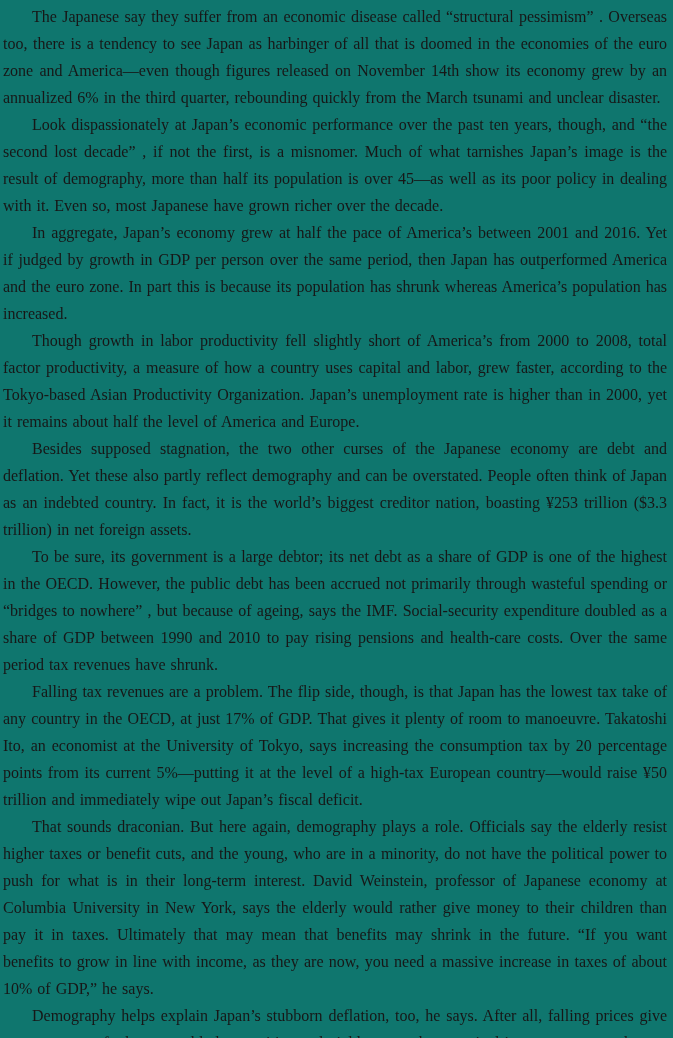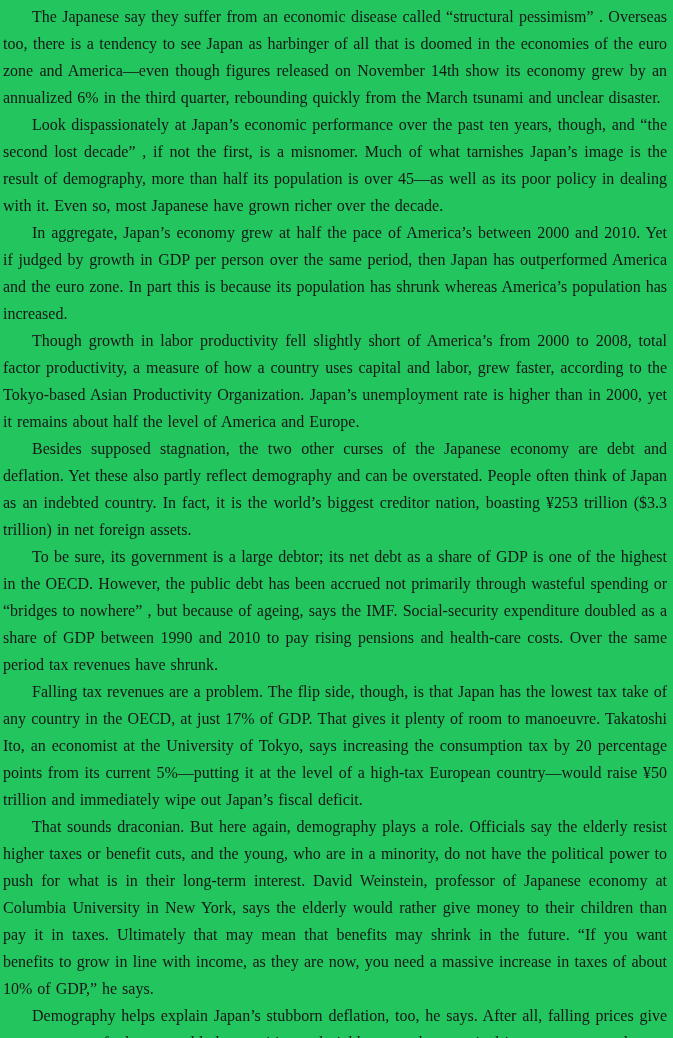--- a/index.html
+++ b/index.html
@@ -5,21 +5,21 @@
   html, body {
     margin: 0;
     padding: 0;
     background: #ffffff;
   }
   .page {
     position: relative;
     width: 673px;
     height: 1038px;
     box-sizing: border-box;
-    background: #22c55e;
+    background: #0f766e;
     padding: 3px 6px 0 3px;
     overflow: hidden;
     font-family: "Liberation Serif", "DejaVu Serif", serif;
     font-size: 16px;
     line-height: 27px;
     color: #171717;
     text-align: justify;
     -webkit-font-smoothing: antialiased;
   }
   .para {
@@ -28,21 +28,21 @@
     text-indent: 29px;
     word-spacing: 1px;
   }
 </style>
 </head>
 <body>
 
 <div class="page">
   <p class="para">The Japanese say they suffer from an economic disease called “structural pessimism” . Overseas too, there is a tendency to see Japan as harbinger of all that is doomed in the economies of the euro zone and America—even though figures released on November 14th show its economy grew by an annualized 6% in the third quarter, rebounding quickly from the March tsunami and unclear disaster.</p>
   <p class="para">Look dispassionately at Japan’s economic performance over the past ten years, though, and “the second lost decade” , if not the first, is a misnomer. Much of what tarnishes Japan’s image is the result of demography, more than half its population is over 45—as well as its poor policy in dealing with it. Even so, most Japanese have grown richer over the decade.</p>
-  <p class="para">In aggregate, Japan’s economy grew at half the pace of America’s between 2000 and 2010. Yet if judged by growth in GDP per person over the same period, then Japan has outperformed America and the euro zone. In part this is because its population has shrunk whereas America’s population has increased.</p>
+  <p class="para">In aggregate, Japan’s economy grew at half the pace of America’s between 2001 and 2016. Yet if judged by growth in GDP per person over the same period, then Japan has outperformed America and the euro zone. In part this is because its population has shrunk whereas America’s population has increased.</p>
   <p class="para">Though growth in labor productivity fell slightly short of America’s from 2000 to 2008, total factor productivity, a measure of how a country uses capital and labor, grew faster, according to the Tokyo-based Asian Productivity Organization. Japan’s unemployment rate is higher than in 2000, yet it remains about half the level of America and Europe.</p>
   <p class="para">Besides supposed stagnation, the two other curses of the Japanese economy are debt and deflation. Yet these also partly reflect demography and can be overstated. People often think of Japan as an indebted country. In fact, it is the world’s biggest creditor nation, boasting ¥253 trillion ($3.3 trillion) in net foreign assets.</p>
   <p class="para">To be sure, its government is a large debtor; its net debt as a share of GDP is one of the highest in the OECD. However, the public debt has been accrued not primarily through wasteful spending or “bridges to nowhere” , but because of ageing, says the IMF. Social-security expenditure doubled as a share of GDP between 1990 and 2010 to pay rising pensions and health-care costs. Over the same period tax revenues have shrunk.</p>
   <p class="para">Falling tax revenues are a problem. The flip side, though, is that Japan has the lowest tax take of any country in the OECD, at just 17% of GDP. That gives it plenty of room to manoeuvre. Takatoshi Ito, an economist at the University of Tokyo, says increasing the consumption tax by 20 percentage points from its current 5%—putting it at the level of a high-tax European country—would raise ¥50 trillion and immediately wipe out Japan’s fiscal deficit.</p>
   <p class="para">That sounds draconian. But here again, demography plays a role. Officials say the elderly resist higher taxes or benefit cuts, and the young, who are in a minority, do not have the political power to push for what is in their long-term interest. David Weinstein, professor of Japanese economy at Columbia University in New York, says the elderly would rather give money to their children than pay it in taxes. Ultimately that may mean that benefits may shrink in the future. “If you want benefits to grow in line with income, as they are now, you need a massive increase in taxes of about 10% of GDP,” he says.</p>
   <p class="para">Demography helps explain Japan’s stubborn deflation, too, he says. After all, falling prices give savers—most of whom are elderly—positive real yields even when nominal interest rates are close to zero. Up until now, holding government bonds has been a good bet. Domestic savers remain willing to roll them over, which enables the government to fund its deficits. Yet this comes at a cost to the rest of the economy.</p>
 
 </div>
 
 </body></html>

